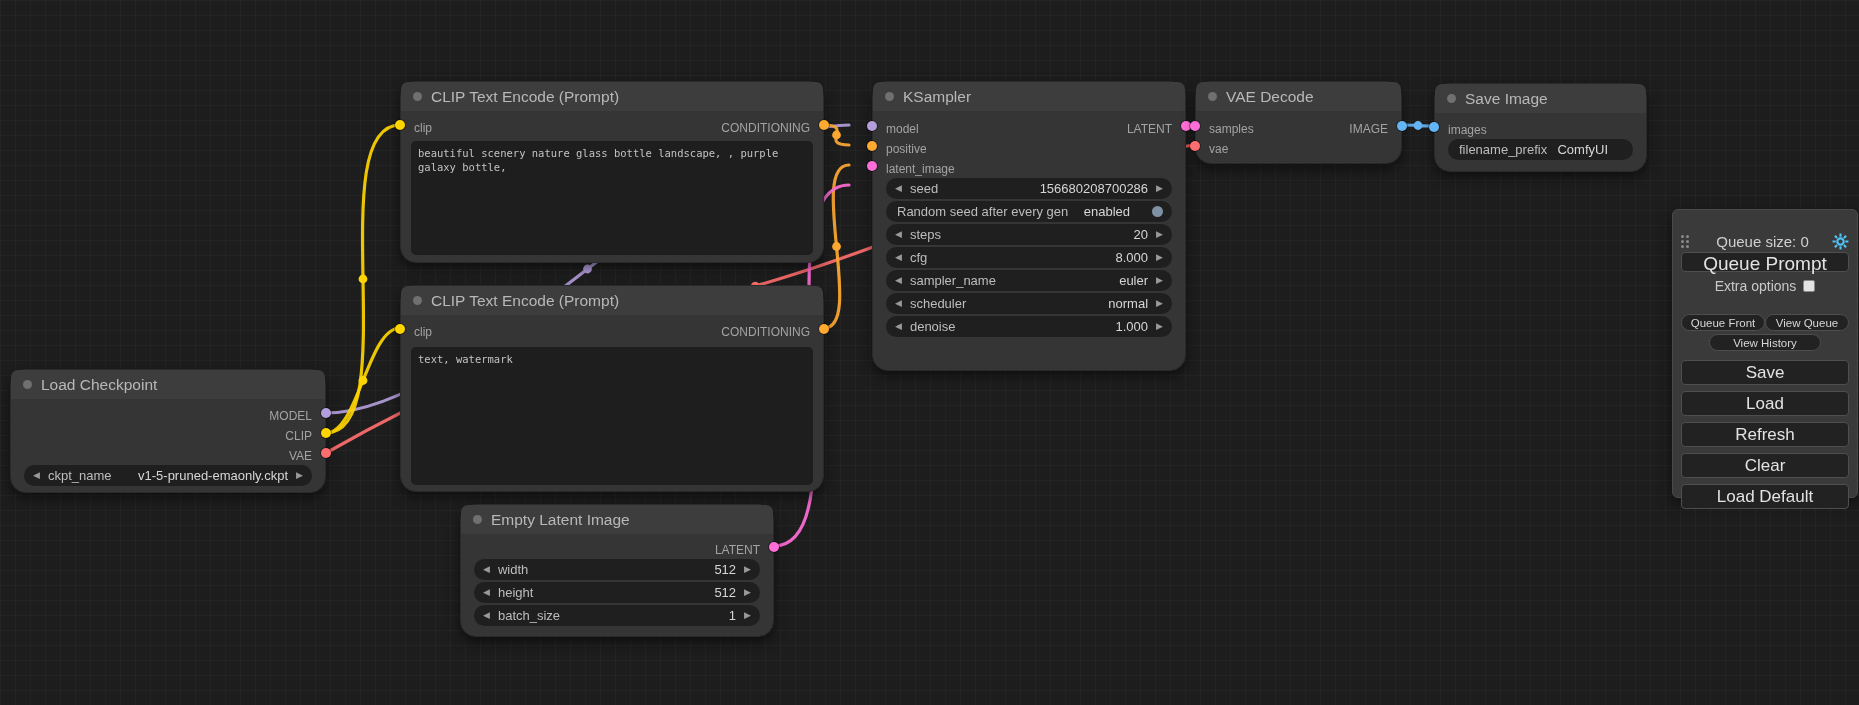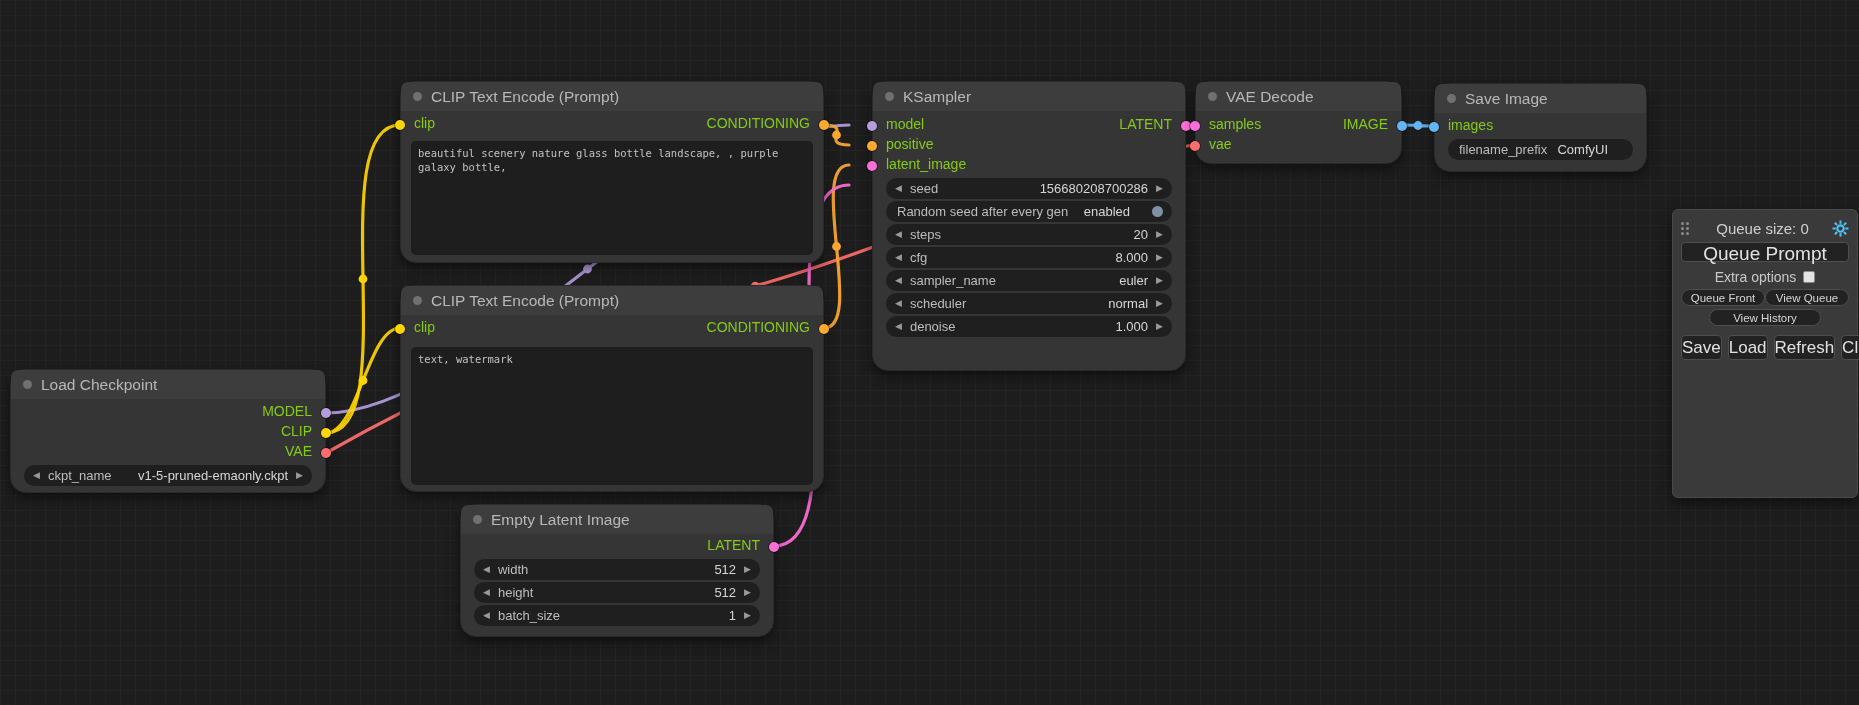--- a/index.html
+++ b/index.html
@@ -10,54 +10,54 @@
       linear-gradient(rgba(255,255,255,0.028) 1px,transparent 1px),
       linear-gradient(90deg,rgba(255,255,255,0.028) 1px,transparent 1px);
     background-size:15px 15px}
   #links{position:absolute;inset:0;z-index:1;pointer-events:none}
   .node{position:absolute;z-index:2;background:#353535;border:1px solid #2a2a2a;
     border-radius:16px;box-shadow:0 5px 12px rgba(0,0,0,.5)}
   .node-title{height:29px;display:flex;align-items:center;gap:9px;padding:0 12px;
     background:#3d3d3d;border-radius:7px 7px 0 0;color:#b8b8b8;font-size:15.5px;white-space:nowrap}
   .collapse-dot{width:9px;height:9px;border-radius:50%;background:#707070;flex:none}
   .nbody{position:relative}
-  .row{position:relative;height:20px;font-size:14px;color:#84cc16;display:flex;align-items:flex-start}
+  .row{position:relative;height:20px;font-size:12px;color:#a3a3a3;display:flex;align-items:flex-end}
   .pdot{position:absolute;top:50%;transform:translateY(-50%);width:10px;height:10px;
     border-radius:50%;box-shadow:0 0 0 1px rgba(0,0,0,.35)}
   .in{left:-6px}.out{right:-6px}
   .in-label{margin-left:13px}
   .out-label{margin-left:auto;margin-right:13px}
   .widget{height:21px;margin:2px 13px;background:#1f1f1f;border-radius:11px;display:flex;
     align-items:center;padding:0 9px;font-size:13px;color:#bdbdbd;white-space:nowrap}
   .arrow{color:#9a9a9a;font-size:9px;line-height:1;cursor:pointer}
   .wlabel{margin-left:8px}
   .wvalue{margin-left:auto;margin-right:8px;color:#d6d6d6}
   .widget.noarrow .wlabel{margin-left:2px}
   .widget.noarrow .wvalue{margin-right:16px}
   .knob{width:11px;height:11px;border-radius:50%;flex:none;margin-left:6px}
   .prompt{display:block;margin:6px 10px 0;background:#1e1e1e;border:none;border-radius:5px;
     resize:none;color:#c3c3c3;font-family:"DejaVu Sans Mono",monospace;font-size:10.5px;
     line-height:1.3;padding:6px 7px;outline:none;width:calc(100% - 20px)}
   
   .menu{position:absolute;z-index:3;left:1672px;top:209px;width:186px;height:289px;
     background:#3a3a3a;border:1px solid #4a4a4a;border-radius:6px;
-    box-shadow:0 5px 14px rgba(0,0,0,.5);padding:6px 8px;display:flex;flex-direction:column}
+    box-shadow:0 5px 14px rgba(0,0,0,.5);padding:23px 8px;display:flex;flex-direction:column}
   .menu-header{display:flex;align-items:center;height:24px;color:#cfcfcf;font-size:15px}
   .menu-header .qsize{flex:1;text-align:center}
   .mbtn{background:#222;border:1px solid #4e4e4e;border-radius:4px;color:#e2e2e2;
     font-size:17px;font-family:inherit;width:100%;height:25px;cursor:pointer}
   .mbtn.primary{height:20px;font-size:19px;margin-top:2px}
   .extra-row{display:flex;align-items:center;justify-content:center;gap:7px;margin-top:6px;
     height:18px;color:#c9c9c9;font-size:14px}
   .checkbox{width:12px;height:12px;background:#e4e4e4;border:1px solid #8a8a8a;border-radius:2px}
-  .small-row{display:flex;margin-top:3px}
+  .small-row{display:flex;margin-top:20px}
   .sbtn{flex:1;background:#222;border:1px solid #4e4e4e;border-radius:9px;color:#d6d6d6;
     font-size:11.5px;font-family:inherit;height:17px;cursor:pointer;padding:0}
   .sbtn.history{flex:none;width:112px;margin:3px auto 0;display:block}
-  .stack{margin-top:9px;display:flex;flex-direction:row;gap:6px}
+  .stack{margin-top:9px;display:flex;flex-direction:column;gap:6px}
   .drag-handle{width:12px;display:flex;flex-wrap:wrap;gap:2px;cursor:grab}
   .drag-handle i{width:3px;height:3px;background:#8a8a8a;border-radius:50%}
   .gear{cursor:pointer;display:flex;align-items:center}
 </style>
 </head>
 <body>
 
 <div class="canvas">
 
   <svg id="links" width="1859" height="705">

